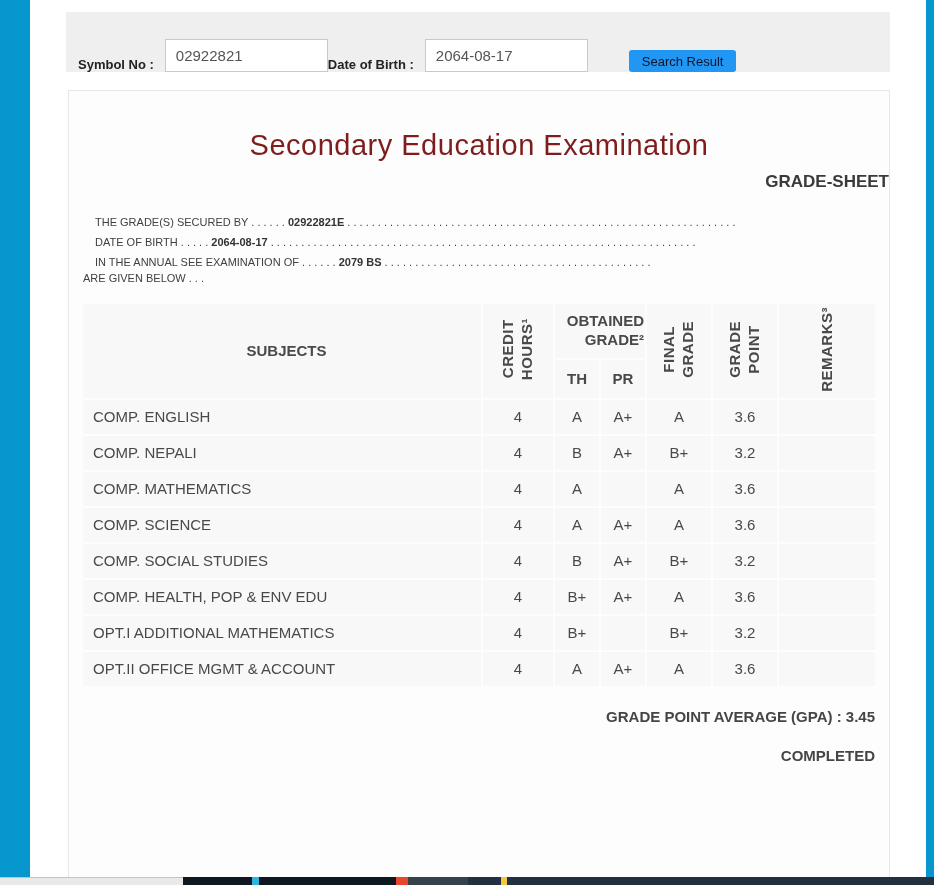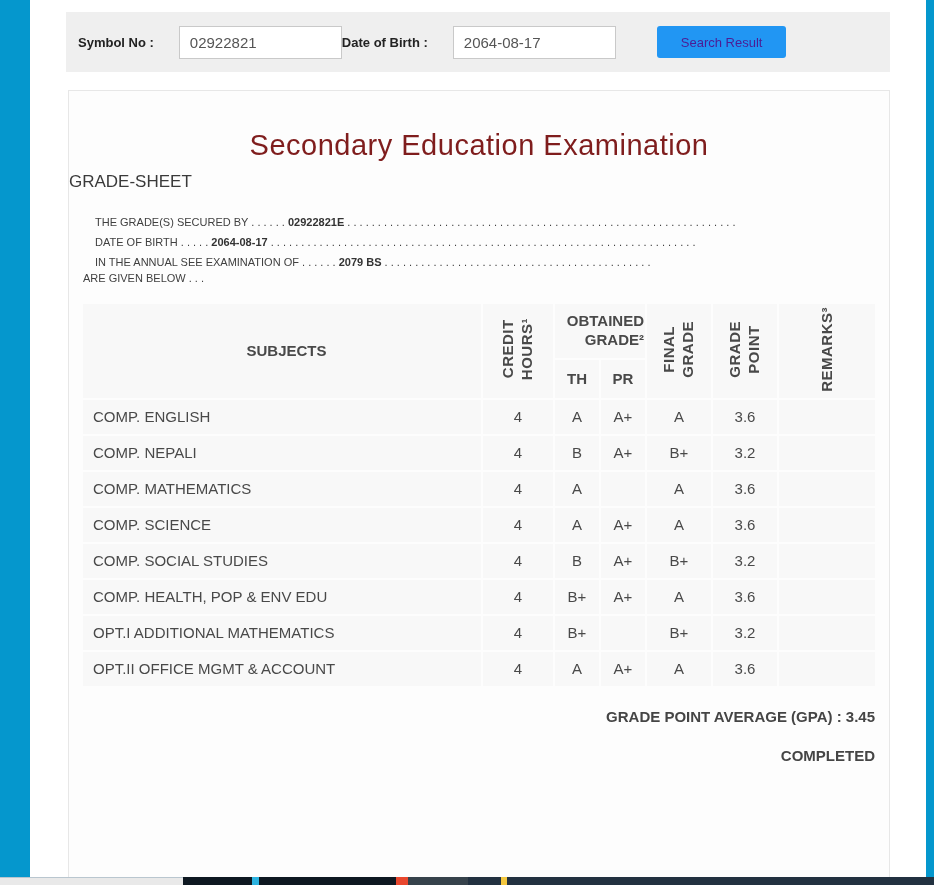--- a/index.html
+++ b/index.html
@@ -15,47 +15,47 @@
     width: 896px; height: 885px;
     background: #ffffff;
   }
   
   .search-bar {
     position: absolute;
     left: 36px; top: 12px;
     width: 824px; height: 60px;
     background: #efefef;
     display: flex;
-    align-items: center;
+    align-items: flex-end;
     box-sizing: border-box;
     padding-left: 12px;
   }
   .search-bar label {
     font-size: 13px;
     font-weight: bold;
     color: #222222;
   }
   .search-bar input {
     width: 163px; height: 33px;
     box-sizing: border-box;
     border: 1px solid #c9c9c9;
     background: #ffffff;
     font-family: "Liberation Sans", sans-serif;
     font-size: 15px;
     color: #555555;
     padding: 0 0 0 10px;
-    margin-left: 25px;
+    margin-left: 11px;
   }
   .lbl-dob { }
   .search-btn {
     margin-left: 41px;
-    height: 32px;
-    padding: 0 24px;
+    height: 22px;
+    padding: 0 13px;
     background: #2196f3;
-    color: #4c1d95;
+    color: #0f172a;
     border: none;
     border-radius: 3px;
     font-family: "Liberation Sans", sans-serif;
     font-size: 13px;
     cursor: pointer;
   }
   
   .panel {
     position: absolute;
     left: 38px; top: 90px;
@@ -68,23 +68,23 @@
   .sheet-title {
     margin: 38px 0 0 0;
     text-align: center;
     font-size: 29px;
     font-weight: 400;
     letter-spacing: 0.5px;
     color: #7f1d1d;
   }
   .sheet-subtitle {
     margin: 10px 0 0 0;
-    text-align: left;
+    text-align: right;
     font-size: 17px;
-    font-weight: normal;
+    font-weight: bold;
     color: #3a3a3a;
   }
   .sheet-lines {
     margin: 20px 14px 0 14px;
     font-size: 11px;
     line-height: 1.82;
     color: #404040;
   }
   .sheet-line { margin: 0; text-indent: 12px; }
   .sheet-line b { color: #333333; }

